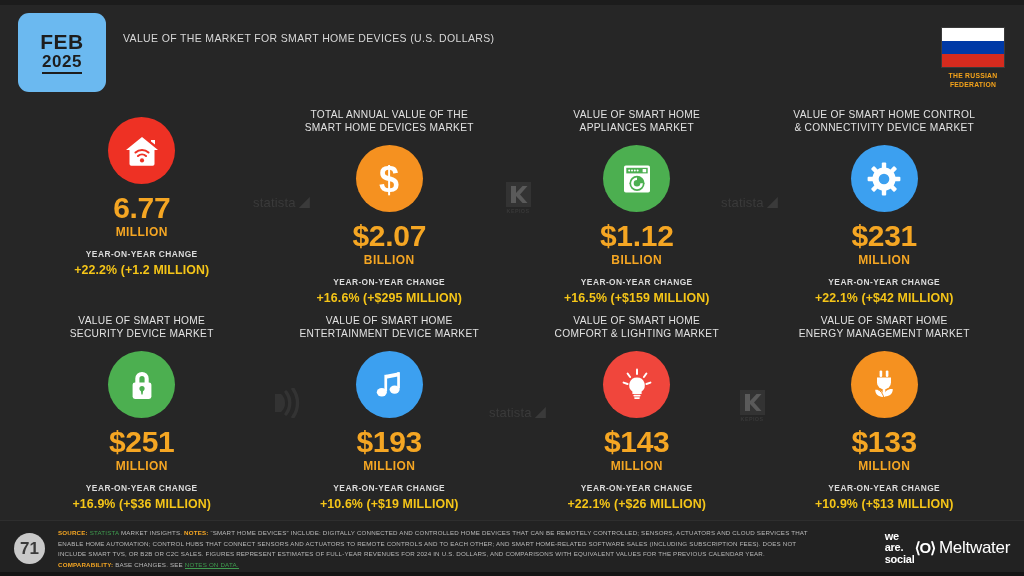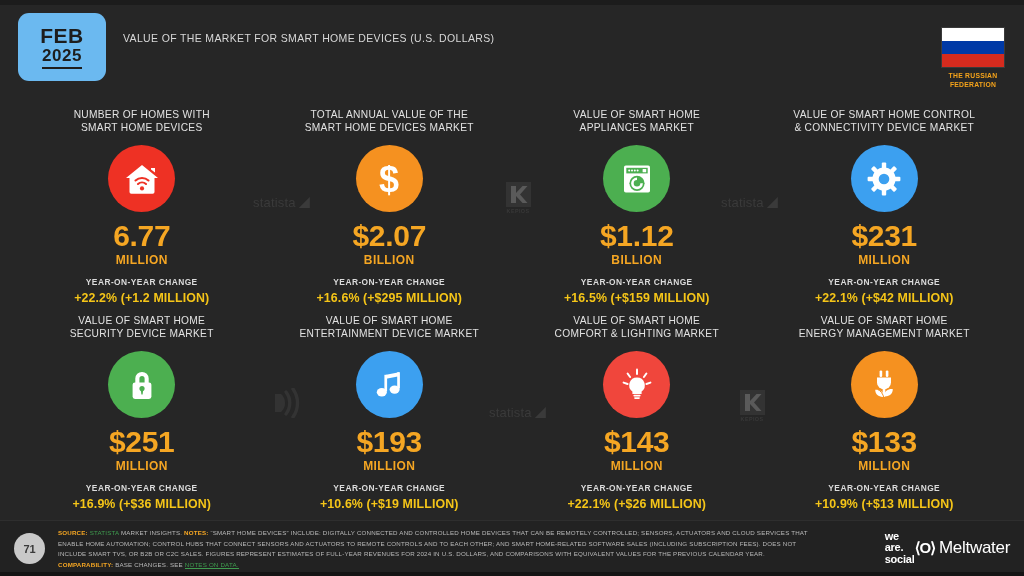--- a/index.html
+++ b/index.html
@@ -18,21 +18,21 @@
   .topbar {
     position: absolute; top: 0; left: 0;
     width: 1024px; height: 5px;
     background: #1c1c1c;
   }
 
   
   .header { position: absolute; top: 13px; left: 18px; right: 12px; height: 80px; }
   .datebox {
     position: absolute; left: 0; top: 0;
-    width: 88px; height: 68px;
+    width: 88px; height: 79px;
     background: #6bb9f0;
     border-radius: 11px;
     display: flex; flex-direction: column;
     align-items: center; justify-content: center;
     color: #1d1d1d;
   }
   .datebox .m {
     font-size: 21px; font-weight: bold; letter-spacing: .5px; line-height: 1.04;
   }
   .datebox .y {
@@ -127,21 +127,21 @@
   .footer {
     position: absolute; left: 0; bottom: 0;
     width: 1024px; height: 56px;
     background: #222222;
     border-top: 1px solid #2e2e2e;
   }
   .pagebadge {
     position: absolute; left: 14px; top: 12px;
     width: 31px; height: 31px; border-radius: 50%;
     background: #c9c9c9; color: #3a3a3a;
-    font-size: 11px; font-weight: bold;
+    font-size: 17px; font-weight: bold;
     display: flex; align-items: center; justify-content: center;
   }
   .fnote {
     position: absolute; left: 58px; top: 7px;
     width: 750px;
     font-size: 6.2px; line-height: 1.72;
     color: #b9b9b9; letter-spacing: .18px;
   }
   .fnote b { color: #f5a623; }
   .fnote .green { color: #3f9c4f; }
@@ -187,22 +187,20 @@
           <div class="s3"></div>
       </div>
       <div class="flagname">THE RUSSIAN
 FEDERATION</div>
     </div>
   </div>
 
   <div class="grid">
 
     <div class="cell">
-      <div class="label">NUMBER OF HOMES WITH
-SMART HOME DEVICES</div>
       <div class="circle" style="background:#ee3124">
         <svg width="40" height="40" viewBox="0 0 40 40">
           <path d="M20 6 L36 19 L32.5 19 L32.5 33 A1.8 1.8 0 0 1 30.7 34.8 L9.3 34.8 A1.8 1.8 0 0 1 7.5 33 L7.5 19 L4 19 Z" fill="#fff"></path>
           <path d="M29 9 L33 9 L33 13.5 L29 10.5 Z" fill="#fff"></path>
           <g fill="none" stroke="#ee3124" stroke-width="2.1" stroke-linecap="round">
             <path d="M13.5 21.5 A9.5 9.5 0 0 1 26.5 21.5"></path>
             <path d="M16 25 A6 6 0 0 1 24 25"></path>
           </g>
           <circle cx="20" cy="29.4" r="2.1" fill="#ee3124"></circle>
         </svg>

